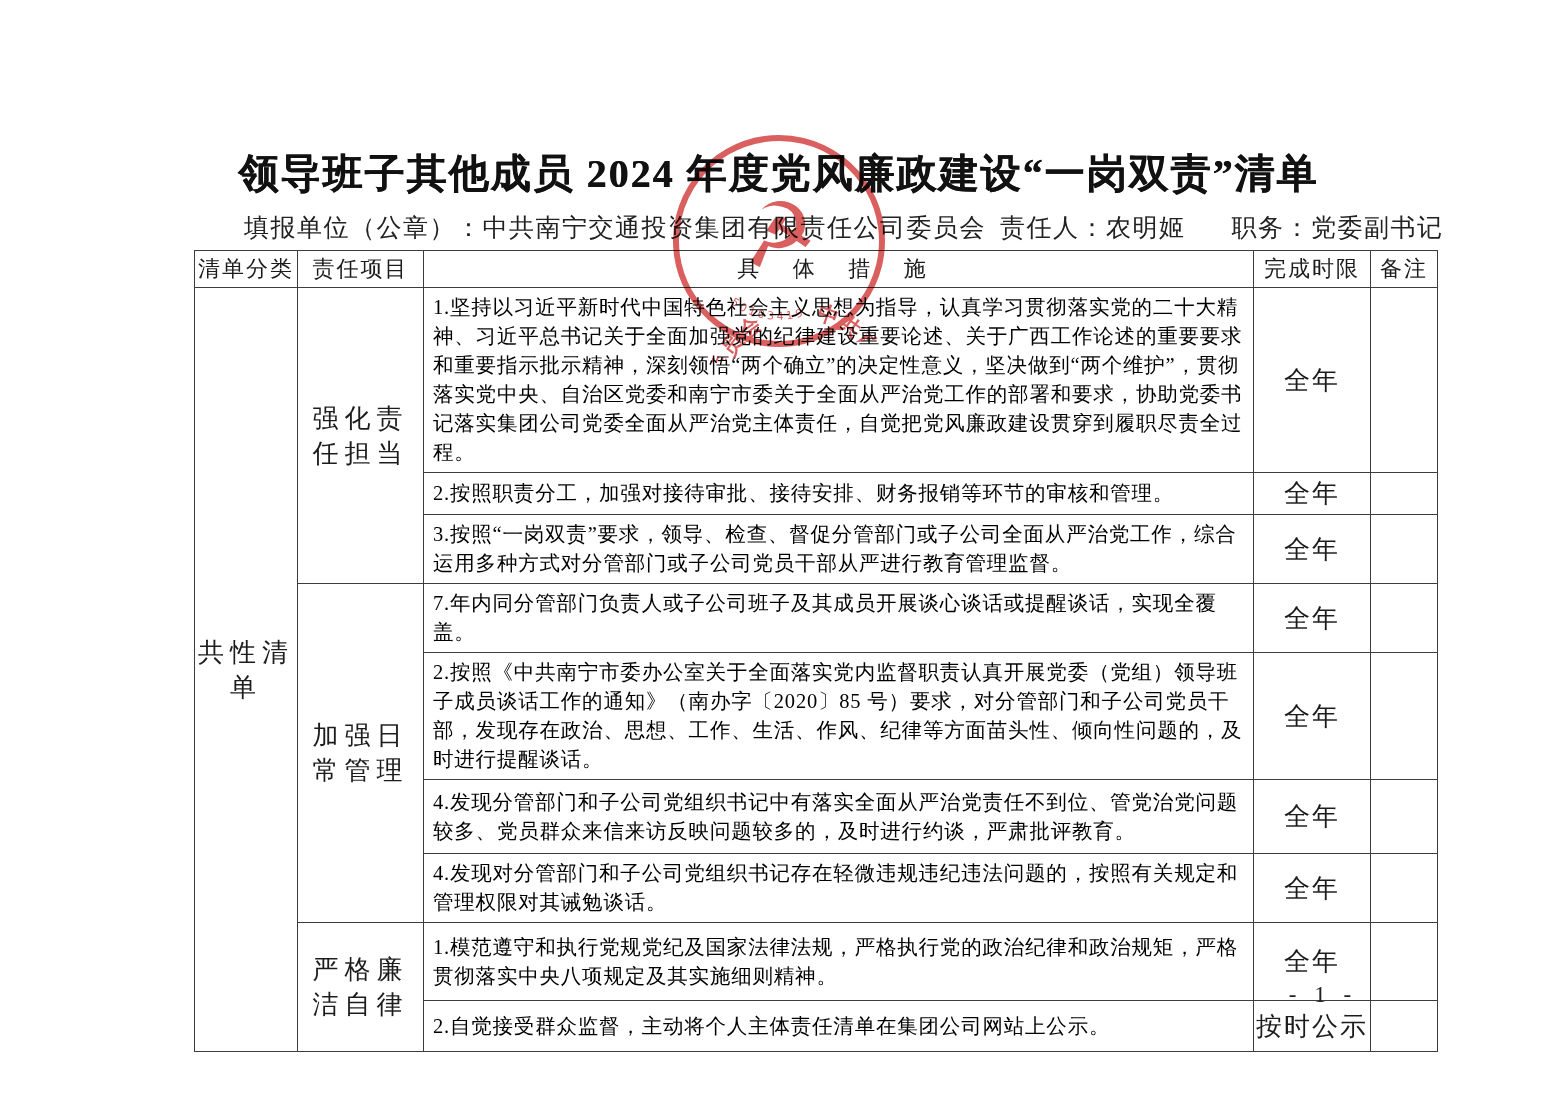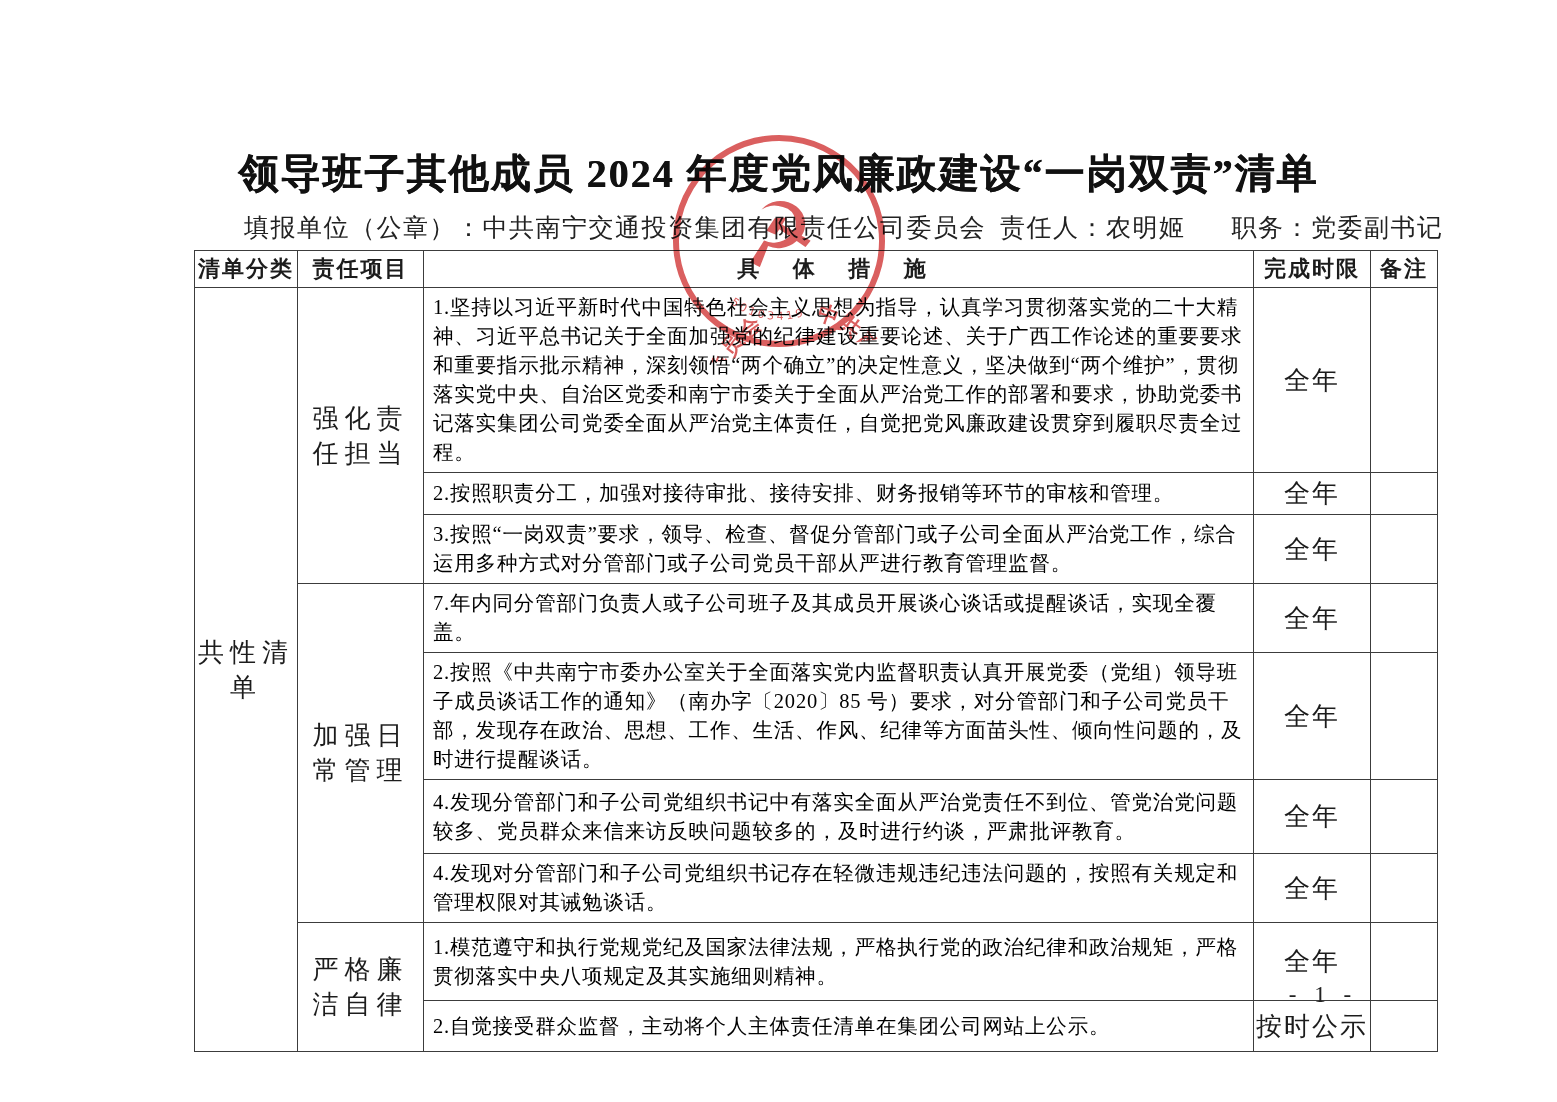--- a/index.html
+++ b/index.html
@@ -15,21 +15,21 @@
   .meta-line { position:absolute; top:211px; left:196px; width:1250px;
     font-size:25px; letter-spacing:1.5px; color:#222; white-space:nowrap;margin-left:48px; }
   .meta-line .gap-sm { display:inline-block; width:14px; }
   .meta-line .gap-lg { display:inline-block; width:46px; }
 
   table.resp-table { position:absolute; left:194px; top:250px; width:1243px;
     border-collapse:collapse; table-layout:fixed;
     font-family:"Liberation Serif","DejaVu Serif",serif; }
   .resp-table th, .resp-table td { border:1.6px solid #3c3c3c; vertical-align:middle; }
   .resp-table thead tr { height:37px; }
-  .resp-table th { font-size:22px; font-weight:bold; text-align:center;
+  .resp-table th { font-size:22px; font-weight:normal; text-align:center;
     letter-spacing:2px; color:#1c1c1c; }
   .resp-table th.th-measure { letter-spacing:14px; }
   .cell-category, .cell-project { text-align:center; font-size:26px;
     letter-spacing:6px; color:#1c1c1c; }
   .cell-measure { font-size:20.5px; line-height:29px; text-align:left;
     padding:5px 10px 5px 9px; letter-spacing:0.8px; color:#000000; }
   .cell-deadline { text-align:center; font-size:26px; letter-spacing:2px; color:#1c1c1c; }
   .cell-remark { text-align:center; font-size:20px; }
 
   .seal { position:absolute; left:668px; top:130px; width:222px; height:222px;

